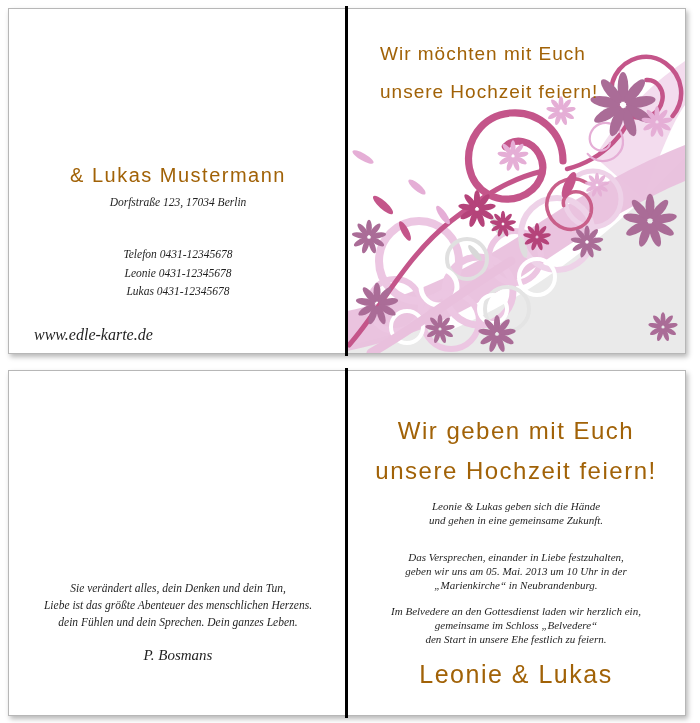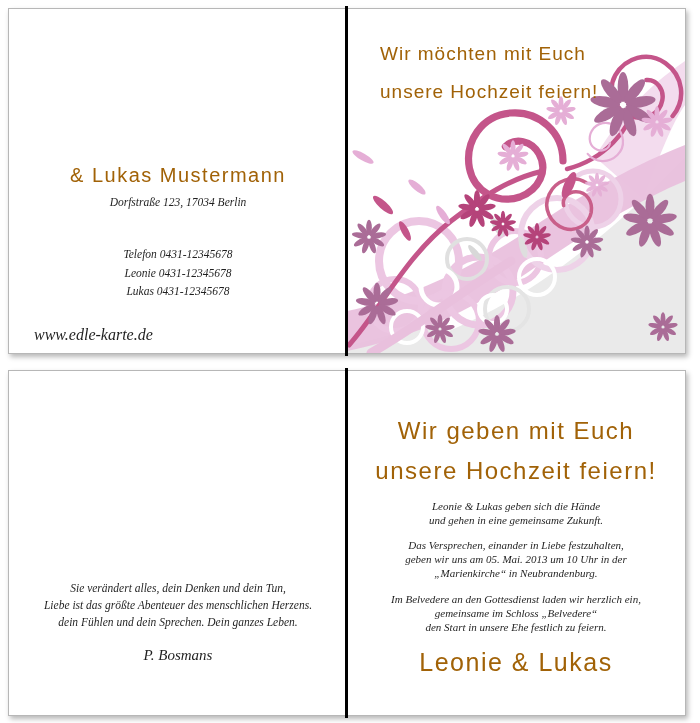--- a/index.html
+++ b/index.html
@@ -50,21 +50,21 @@
     position:absolute; bottom:49px; width:100%; text-align:center;
     font-size:11.5px; line-height:1.5; z-index:2;
   }
   .bl-author { font-size:15px; margin-top:12px; }
 
   
   .br-content { text-align:center; padding-top:40px; position:relative; z-index:2; }
   .br-headline { font-size:24px; line-height:1.65; }
   .br-para { font-size:11px; line-height:1.3;font-style:italic; }
   .br-para1 { margin-top:9px; }
-  .br-para2 { margin-top:10px; }
+  .br-para2 { margin-top:22px; }
   .br-para3 { margin-top:11px; }
   .br-signature { margin-top:13px; font-size:25px; }
 </style>
 </head>
 <body>
 
 <div class="card card-top">
 
   <div class="panel panel-left">
     <div class="tl-block">

